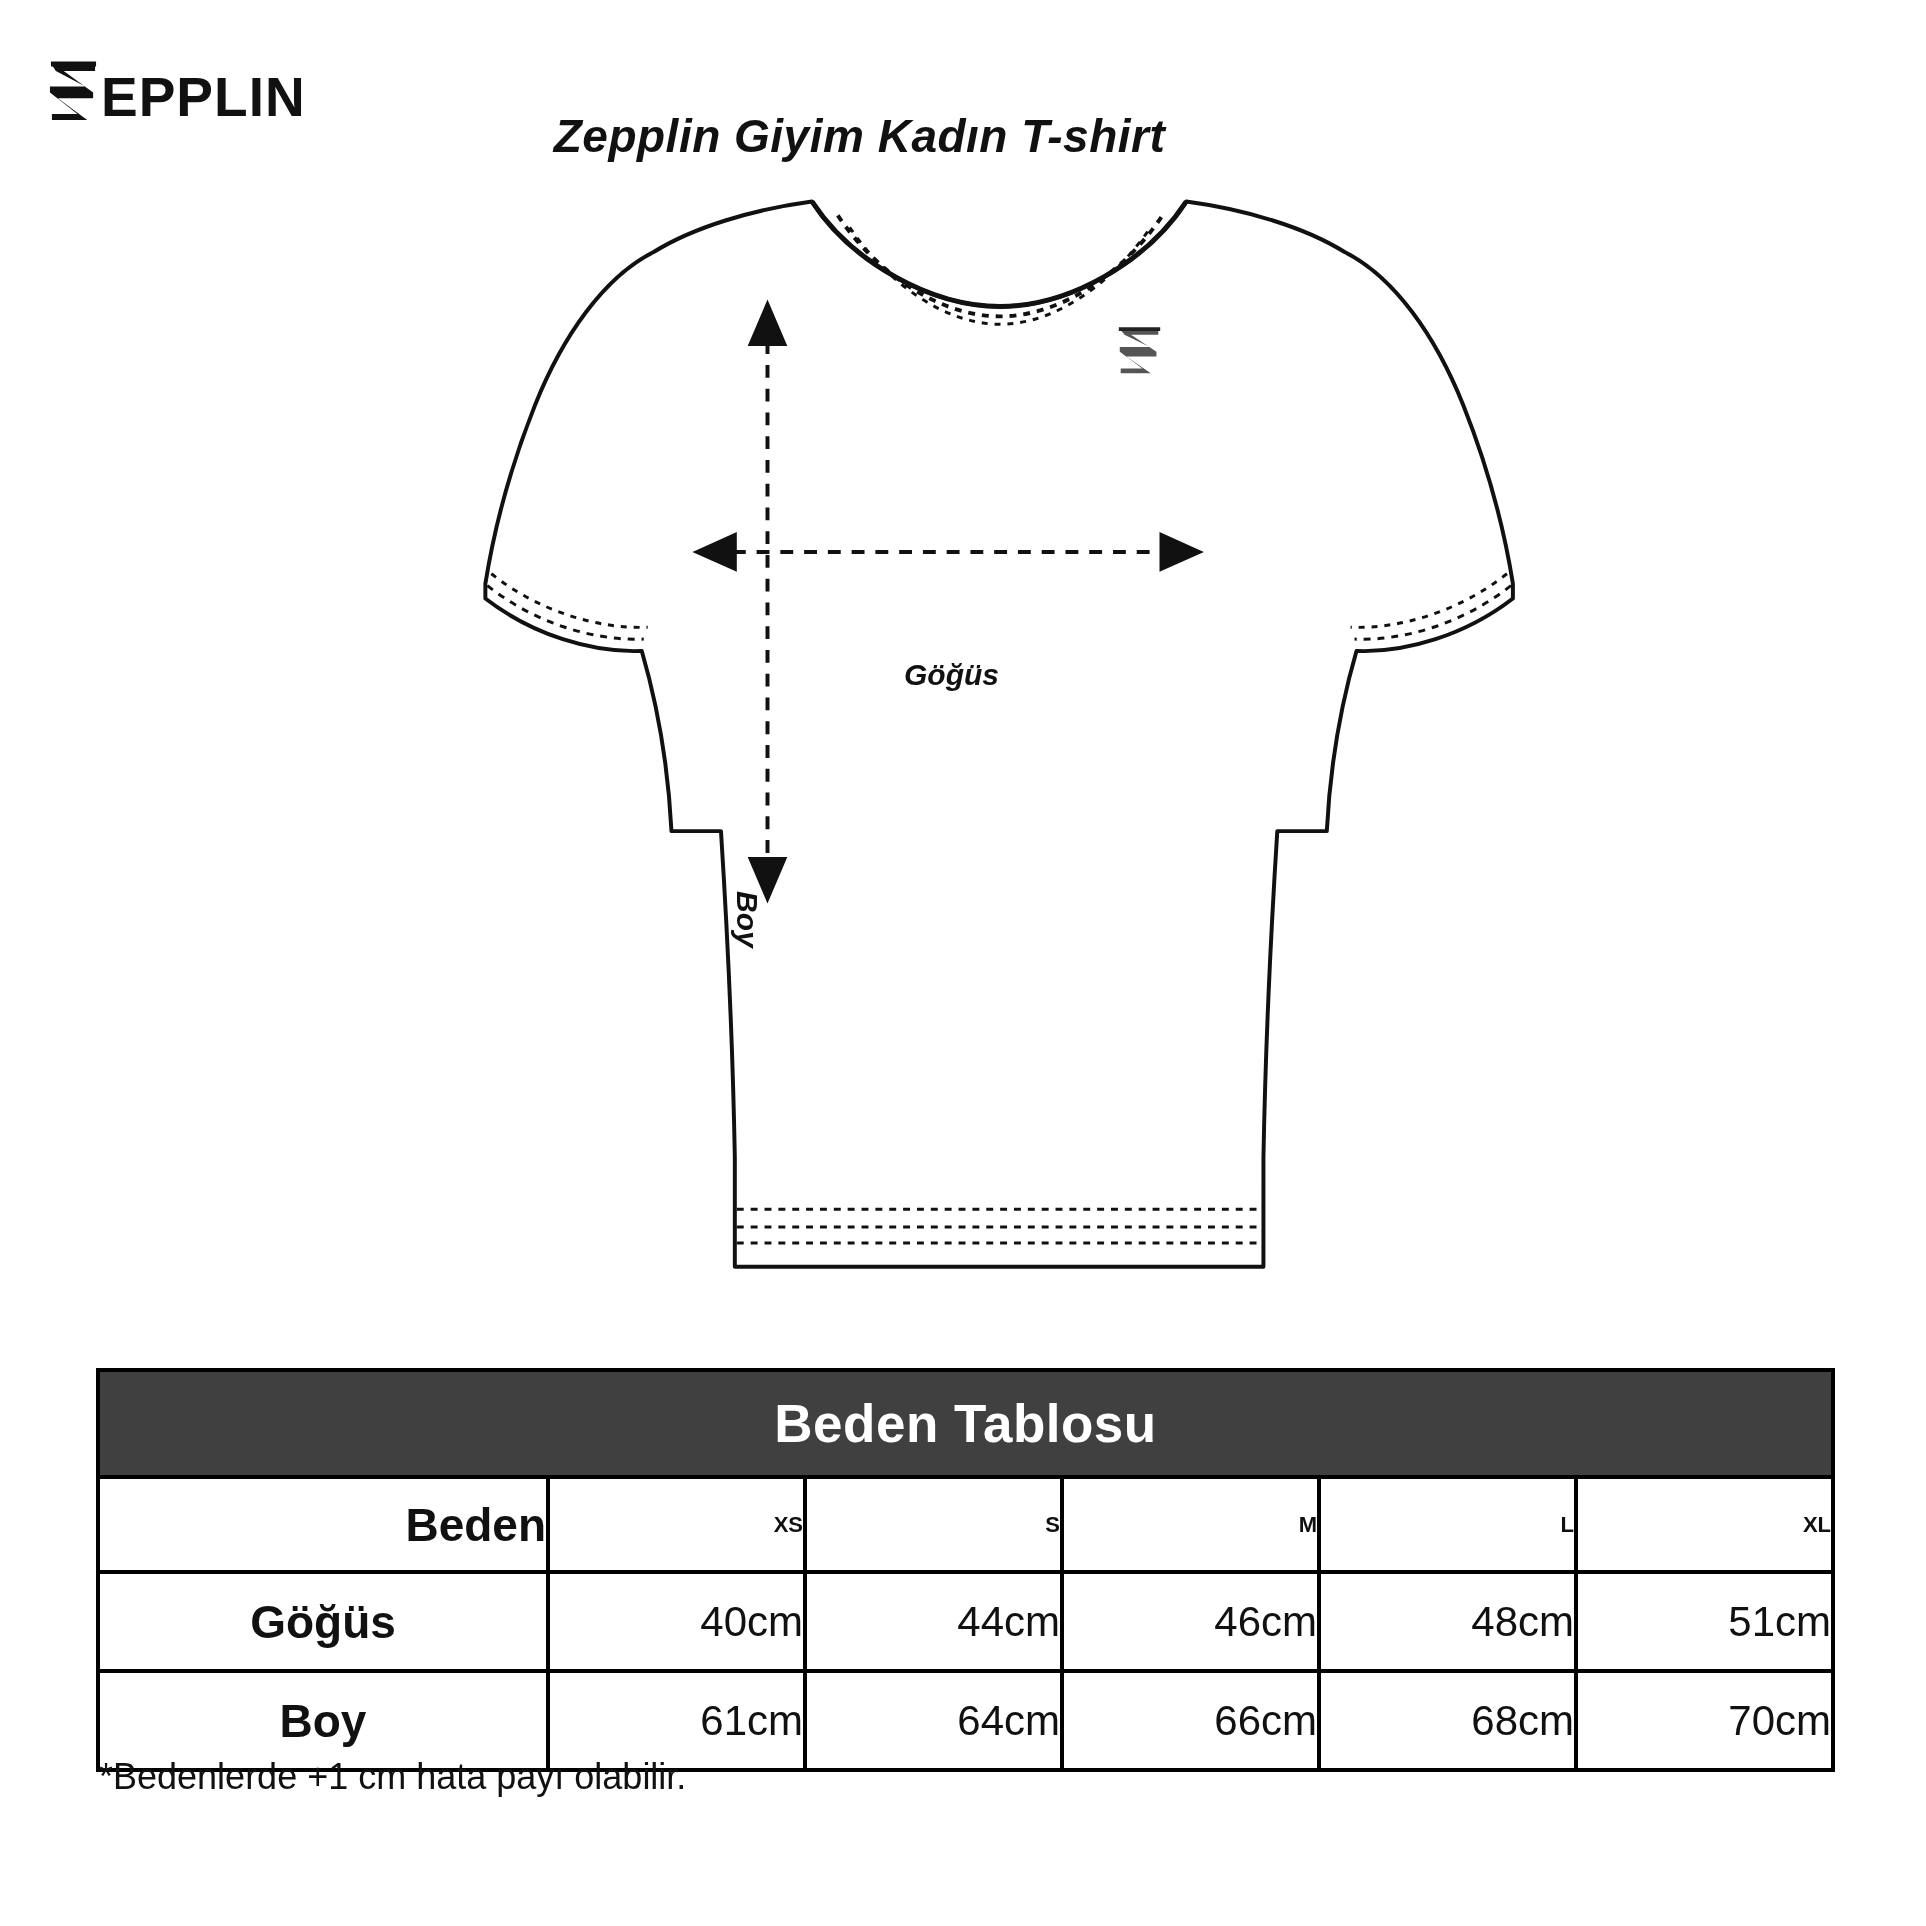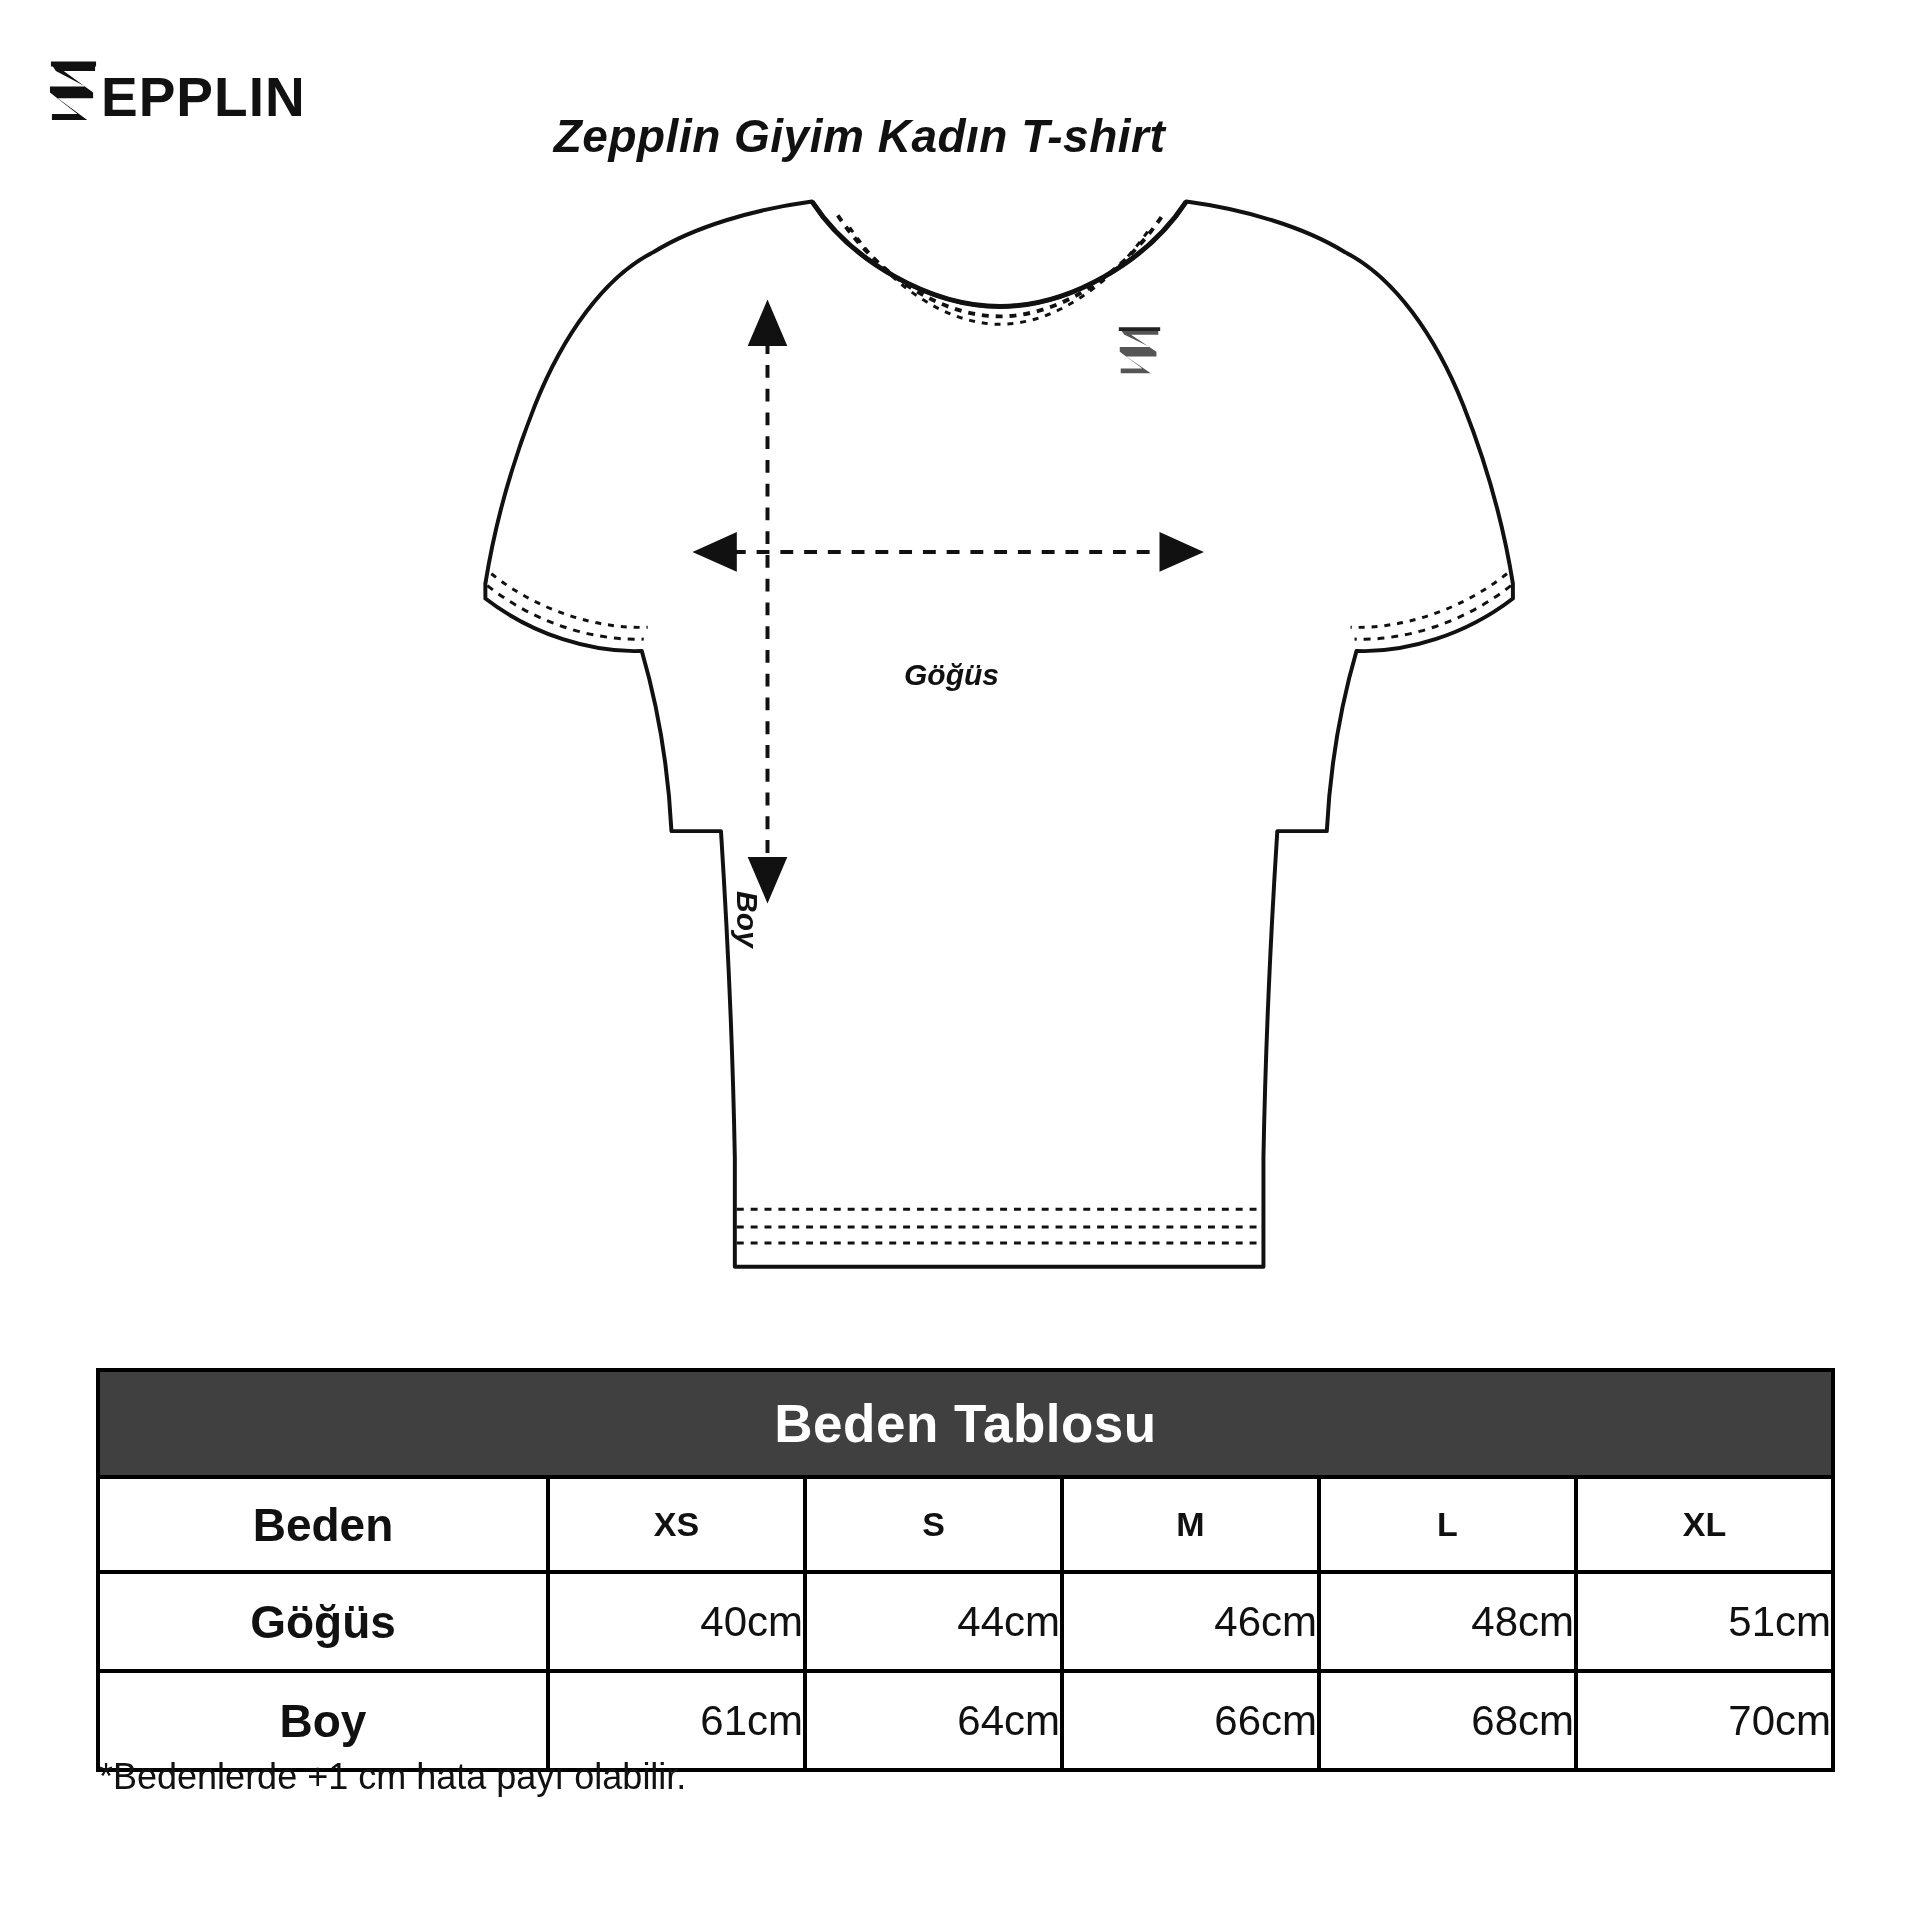--- a/index.html
+++ b/index.html
@@ -109,29 +109,29 @@
     background: #404040;
     color: #ffffff;
     font-size: 53px;
     font-weight: 700;
     text-align: center;
     height: 103px;
     letter-spacing: 0.5px;
   }
   .hdr-row td {
     height: 91px;
-    text-align: center;
+    text-align: right;
     vertical-align: middle;
   }
   .hdr-row .row-head {
     font-size: 46px;
     font-weight: 700;
   }
   .hdr-row .size-col {
-    font-size: 34px;
+    font-size: 22px;
     font-weight: 700;
   }
   .data-row td {
     height: 95px;
     vertical-align: middle;
   }
   .data-row .row-head {
     font-size: 46px;
     font-weight: 700;
     text-align: center;

